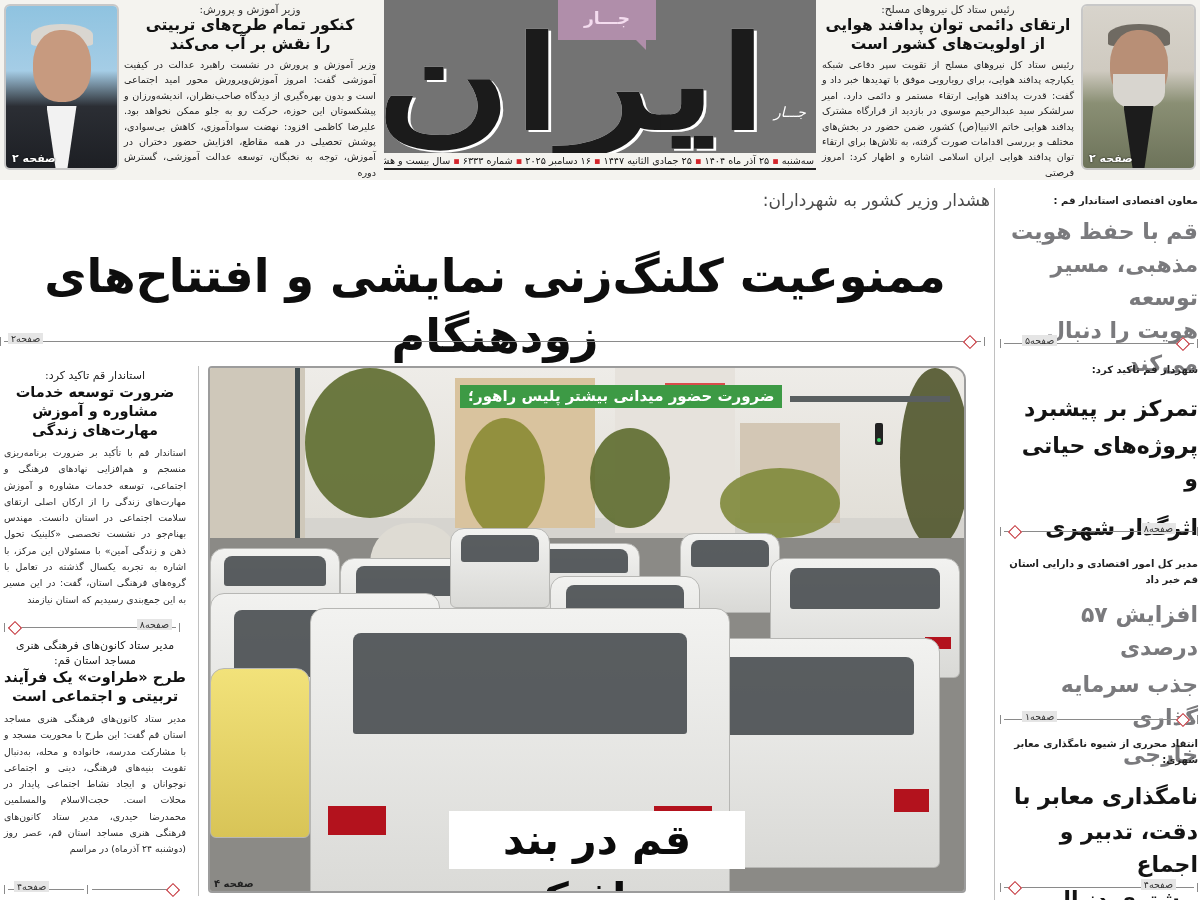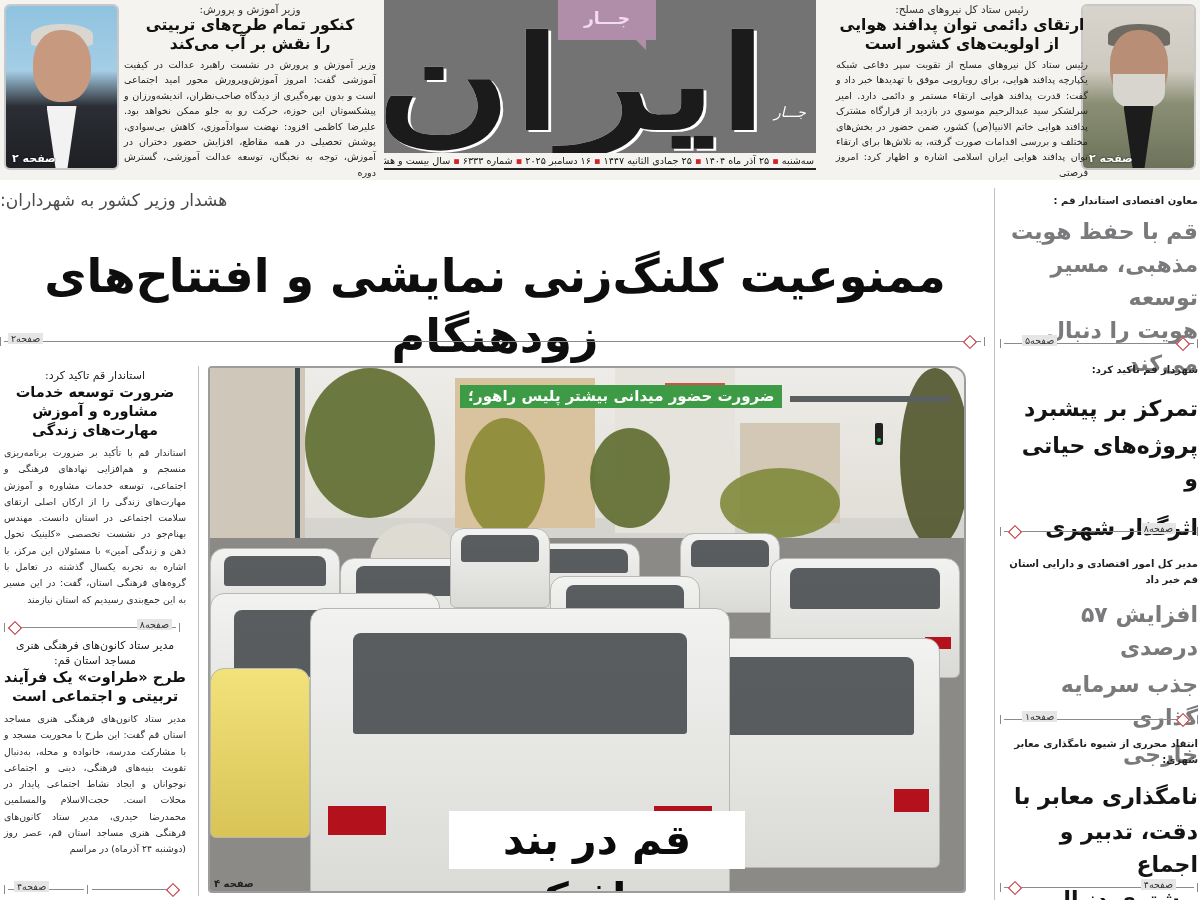--- a/index.html
+++ b/index.html
@@ -24,37 +24,37 @@
   .portrait .beard { position: absolute; left: 50%; top: 68px; width: 52px; height: 36px; transform: translateX(-50%); border-radius: 0 0 50% 50%; background: #d8d5cf; }
   .portrait .hair { position: absolute; left: 50%; top: 18px; width: 62px; height: 22px; transform: translateX(-50%); border-radius: 50% 50% 10% 10%; background: #d9d6d0; }
   .portrait.general .hair { background: #6f6a62; }
   .portrait .shirt { position: absolute; left: 50%; bottom: 0; width: 30px; height: 62px; transform: translateX(-50%); background: #f2f2f2; clip-path: polygon(0 0, 100% 0, 70% 100%, 30% 100%); }
   .portrait.general .shirt { background: #1c1c1c; }
   .portrait .page-ref { position: absolute; bottom: 3px; font-size: 11px; font-weight: bold; color: #ffffff; text-shadow: 0 0 2px #000; }
   .top-story.right .portrait .page-ref { left: 6px; }
   .top-story.left .portrait .page-ref { left: 6px; }
 
   .top-text { position: absolute; top: 2px; width: 252px; text-align: center; }
-  .top-story.right .top-text { right: 112px; }
+  .top-story.right .top-text { right: 126px; }
   .top-story.left .top-text { left: 124px; }
   .kicker-sm { font-size: 10.5px; color: #333; line-height: 14px; }
   .top-headline { font-size: 15.5px; font-weight: bold; line-height: 19px; color: #111; }
   .top-body { font-size: 9.6px; line-height: 15.4px; color: #222; text-align: justify; margin-top: 3px; }
 
   
   .logo-box { position: absolute; left: 384px; top: 0; width: 432px; height: 153px; background: #737373; overflow: hidden; }
   .logo-tag { position: absolute; left: 174px; top: 0; width: 98px; height: 40px; background: #b08eaa; color: #f4dcef; font-size: 17px; font-weight: bold; text-align: center; line-height: 36px; letter-spacing: 3px; }
   .logo-tag::after { content: ""; position: absolute; right: 10px; bottom: -10px; width: 0; height: 0; border-left: 10px solid transparent; border-top: 10px solid #b08eaa; }
   .logo-word { position: absolute; right: 48px; top: 18px; font-family: "DejaVu Serif", serif; font-size: 128px; font-weight: bold; line-height: 130px; color: #1b1b1b; letter-spacing: -4px; transform: scaleX(1.45); transform-origin: right center; text-shadow: 0 0 0 #fff, 2px 2px 0 #fff; }
   .logo-sub { position: absolute; right: 10px; top: 104px; font-size: 14px; font-style: italic; color: #ffffff; }
   .dateline { position: absolute; left: 384px; top: 153px; width: 432px; height: 17px; border-bottom: 2px solid #222; font-size: 9.6px; line-height: 16px; color: #111; text-align: right; padding-right: 2px; white-space: nowrap; overflow: hidden; }
   .dateline .sep { color: #d2232a; }
 
   
-  .lead-kicker { position: absolute; left: 0; top: 190px; width: 990px; text-align: left; font-size: 17px; color: #4b4b4b; }
+  .lead-kicker { position: absolute; left: 0; top: 190px; width: 990px; text-align: right; font-size: 17px; color: #4b4b4b; }
   .lead-headline { position: absolute; left: 0; top: 246px; width: 990px; text-align: center; font-size: 46px; font-weight: bold; color: #0e0e0e; line-height: 60px; letter-spacing: -1px; }
 
   
   .rule { position: absolute; height: 12px; }
   .rule .line { position: absolute; left: 4px; right: 4px; top: 5px; height: 1px; background: #8a8a8a; }
   .rule .cap-l, .rule .cap-r { position: absolute; top: 1px; width: 1px; height: 9px; background: #8a8a8a; }
   .rule .cap-l { left: 0; } .rule .cap-r { right: 0; }
   .rule .diamond { position: absolute; top: 1px; width: 10px; height: 10px; border: 1.5px solid #c0262d; background: #fff; transform: rotate(45deg); }
   .rule .pg { position: absolute; top: -3px; font-size: 9.5px; color: #333; background: #e5e5e5; padding: 0 3px; }
 

